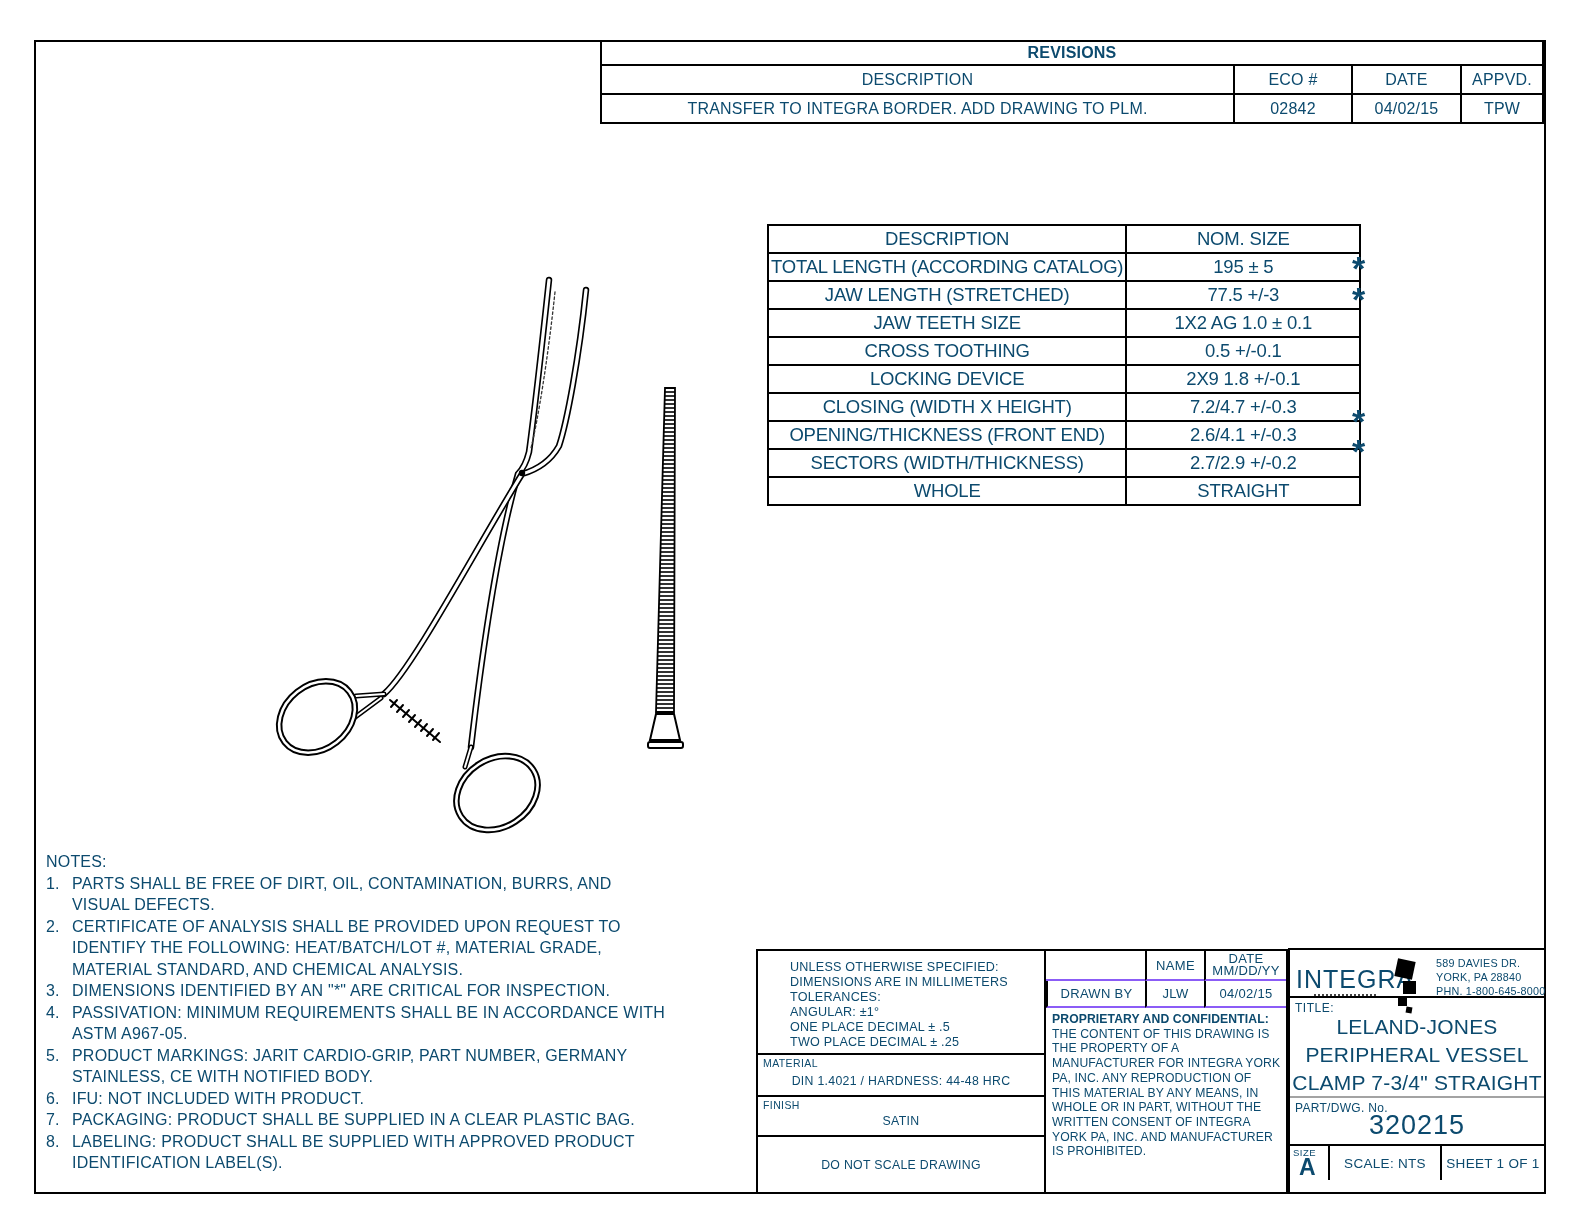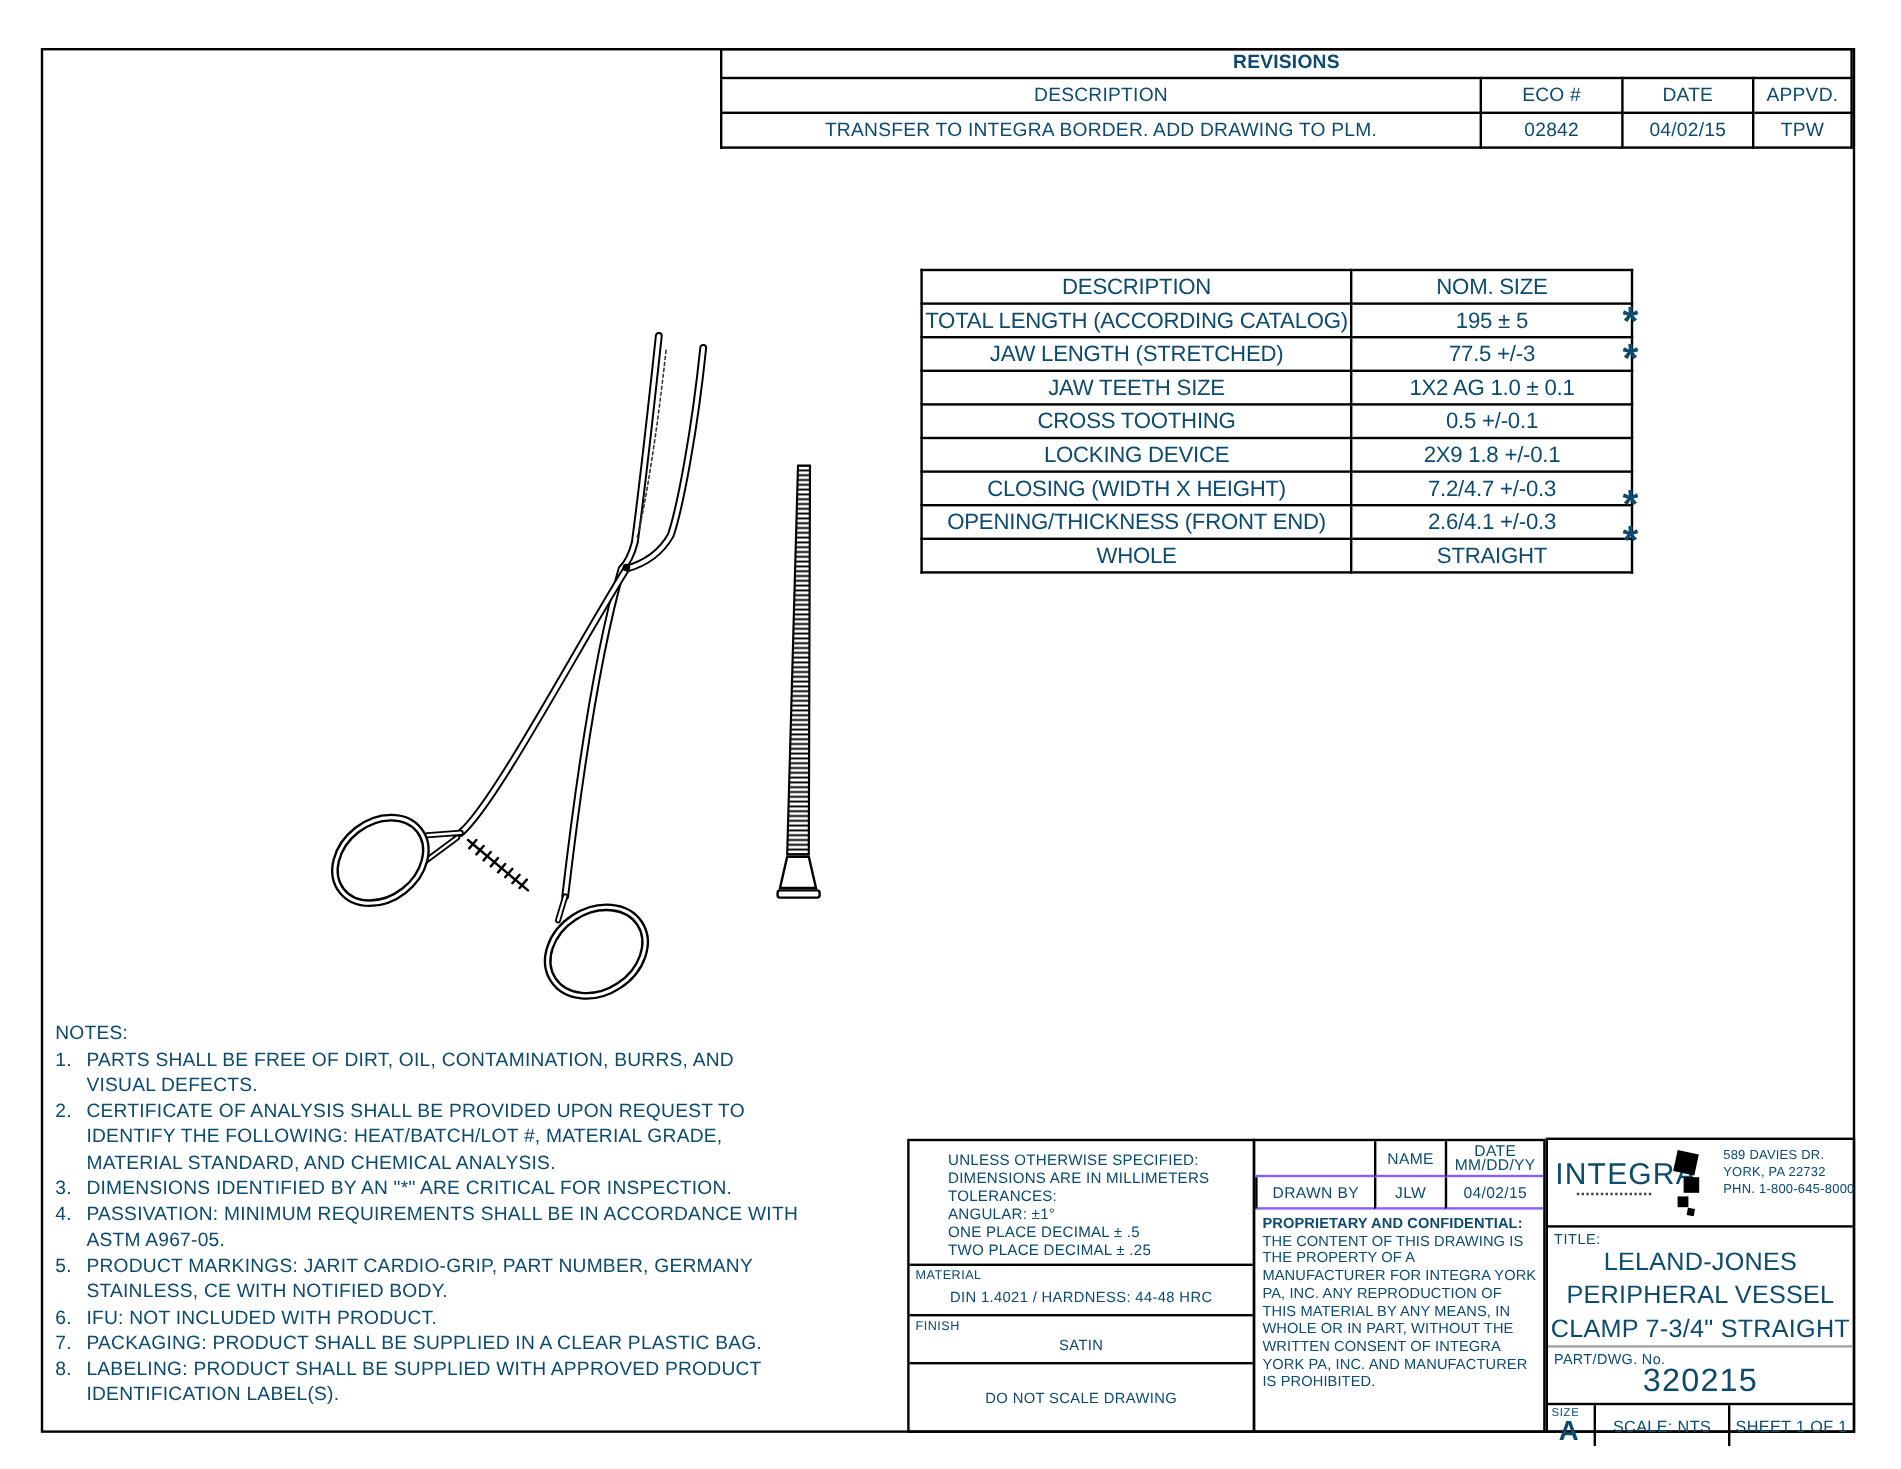--- a/index.html
+++ b/index.html
@@ -49,21 +49,21 @@
   .so-grid > div { border-left:2px solid #000; border-bottom:2px solid #8b5cf6; text-align:center;
                    font-size:13px; letter-spacing:0.3px; display:flex; flex-direction:column; justify-content:center; }
   .so-grid > div:first-child { border-left:none; }
   .so-h  { height:30px; }
   .so-r  { height:27px; }
   .so-datehdr { font-size:11px; line-height:12px; }
   .prop { padding:4px 5px 0 6px; font-size:12.2px; line-height:14.7px; letter-spacing:0.1px; }
   .prop-h { font-weight:bold; }
 
   .tb-right  { left:1288px; top:948px; width:258px; height:246px; border:2px solid #000; }
-  .logo-box  { position:relative; height:71px; }
+  .logo-box  { position:relative; height:46px; }
   .integra-word { position:absolute; left:6px; top:15px; font-size:25px; letter-spacing:1px; font-weight:500; }
   .integra-tag  { position:absolute; left:24px; top:44px; width:62px; border-bottom:2px dotted #444; height:1px; }
   .sq { position:absolute; background:#000; }
   .addr { position:absolute; left:146px; top:6px; font-size:10.8px; line-height:14px; letter-spacing:0.2px; white-space:nowrap; }
   .title-box { position:relative; height:100px; border-top:2px solid #000; }
   .title-lbl { position:absolute; left:5px; top:3px; font-size:12px; letter-spacing:0.5px; }
   .title-lines { position:absolute; left:0; right:0; top:15px; text-align:center; font-size:21px; line-height:28px; letter-spacing:0.2px; white-space:nowrap; }
   .part-box  { position:relative; height:48px; border-top:2px solid #a3a3a3; }
   .part-lbl  { position:absolute; left:5px; top:3px; font-size:12px; letter-spacing:0.3px; }
   .part-num  { position:absolute; left:0; right:0; top:12px; text-align:center; font-size:27px; letter-spacing:1px; }
@@ -131,20 +131,24 @@
         </tr>
     <tr>
           <td>CLOSING (WIDTH X HEIGHT)</td>
           <td>7.2/4.7 +/-0.3</td>
         </tr>
     <tr>
           <td>OPENING/THICKNESS (FRONT END)</td>
           <td>2.6/4.1 +/-0.3</td>
         </tr>
     <tr>
+          <td>SECTORS (WIDTH/THICKNESS)</td>
+          <td>2.7/2.9 +/-0.2</td>
+        </tr>
+    <tr>
           <td>WHOLE</td>
           <td>STRAIGHT</td>
         </tr>
   </tbody>
     </table>
 
   <span class="abs spec-ast" style="left:1352px; top:258px;">*</span>
   <span class="abs spec-ast" style="left:1352px; top:289px;">*</span>
   <span class="abs spec-ast" style="left:1352px; top:411px;">*</span>
   <span class="abs spec-ast" style="left:1352px; top:441px;">*</span>
@@ -252,21 +256,21 @@
   <div class="abs tb-right">
     <div class="logo-box">
       <span class="integra-word">INTEGRA</span>
       <span class="integra-tag"></span>
       <span class="sq" style="left:106px; top:10px; width:18px; height:18px; transform:rotate(12deg);"></span>
       <span class="sq" style="left:113px; top:31px; width:13px; height:13px;"></span>
       <span class="sq" style="left:108px; top:47px; width:9px; height:9px;"></span>
       <span class="sq" style="left:116px; top:57px; width:6px; height:6px; transform:rotate(10deg);"></span>
       <div class="addr">
         <div>589 DAVIES DR.</div>
-        <div>YORK, PA 22732</div>
+        <div>YORK, PA 28840</div>
         <div>PHN. 1-800-645-8000</div>
       </div>
     </div>
     <div class="title-box">
       <span class="title-lbl">TITLE:</span>
       <div class="title-lines">
         <div>LELAND-JONES</div>
         <div>PERIPHERAL VESSEL</div>
         <div>CLAMP 7-3/4" STRAIGHT</div>
       </div>

